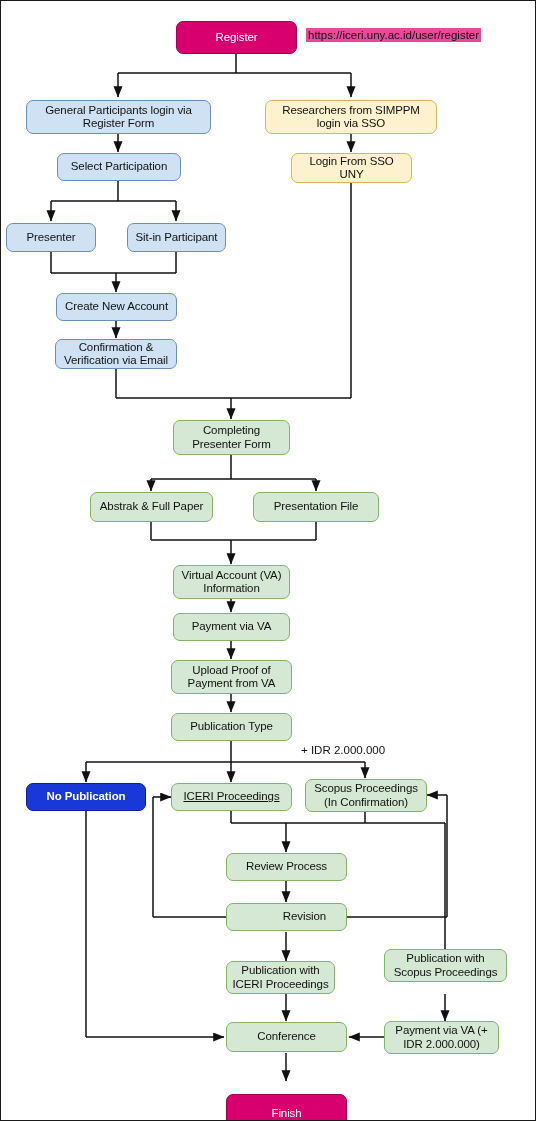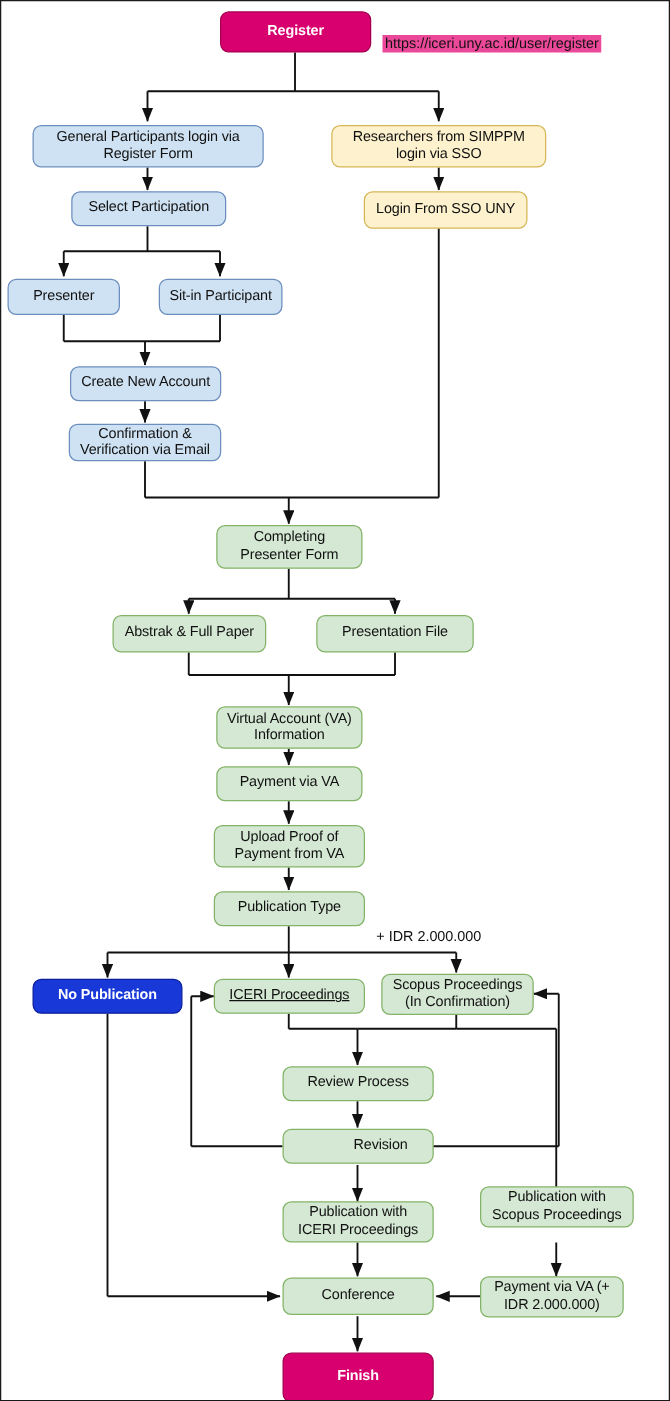--- a/index.html
+++ b/index.html
@@ -22,21 +22,21 @@
     font-size:11.5px;
     line-height:13.5px;
     color:#111111;
     letter-spacing:-0.1px;
     padding:2px 4px;
     z-index:3;
   }
   .n-blue{background:#cfe2f3;border:1px solid #6c8ebf;}
   .n-yellow{background:#fdf2cd;border:1px solid #d6b656;}
   .n-green{background:#d5e8d4;border:1px solid #82b366;}
-  .n-pink{background:#d8006e;border:1px solid #a50050;color:#ffffff;font-weight:bold;}
+  .n-pink{background:#d8006e;border:1px solid #a50050;color:#ffffff;font-weight:normal;margin-top:12px;}
   .n-royal{background:#1938d8;border:1px solid #0b1f9c;color:#ffffff;font-weight:bold;}
   .freelabel{
     position:absolute;
     font-size:11.5px;
     color:#111111;
     white-space:nowrap;
     z-index:3;
   }
   .url-label{background:#ec4899;padding:1px 2px;}
 </style>
@@ -140,21 +140,21 @@
   <div class="node n-pink" style="left:175px;top:8px;width:121px;height:33px;">Register</div>
 
   <div class="freelabel url-label" style="left:305px;top:27px;">https://iceri.uny.ac.id/user/register</div>
 
   <div class="node n-blue" style="left:25px;top:99px;width:185px;height:34px;">General Participants login via Register Form</div>
 
   <div class="node n-yellow" style="left:264px;top:99px;width:172px;height:34px;">Researchers from SIMPPM login via SSO</div>
 
   <div class="node n-blue" style="left:56px;top:152px;width:124px;height:28px;">Select Participation</div>
 
-  <div class="node n-yellow" style="left:290px;top:152px;width:131px;height:30px;">Login From SSO UNY</div>
+  <div class="node n-yellow" style="left:290px;top:152px;width:121px;height:30px;">Login From SSO UNY</div>
 
   <div class="node n-blue" style="left:5px;top:222px;width:90px;height:29px;">Presenter</div>
 
   <div class="node n-blue" style="left:126px;top:222px;width:99px;height:29px;">Sit-in Participant</div>
 
   <div class="node n-blue" style="left:55px;top:292px;width:121px;height:28px;">Create New Account</div>
 
   <div class="node n-blue" style="left:54px;top:338px;width:122px;height:30px;">Confirmation &amp; Verification via Email</div>
 
   <div class="node n-green" style="left:172px;top:419px;width:117px;height:35px;">Completing Presenter Form</div>
@@ -176,21 +176,21 @@
   <div class="node n-royal" style="left:25px;top:782px;width:120px;height:28px;">No Publication</div>
 
   <div class="node n-green" style="left:170px;top:782px;width:121px;height:28px;text-decoration:underline;">ICERI Proceedings</div>
 
   <div class="node n-green" style="left:304px;top:778px;width:122px;height:33px;">Scopus Proceedings (In Confirmation)</div>
 
   <div class="node n-green" style="left:225px;top:852px;width:121px;height:28px;">Review Process</div>
 
   <div class="node n-green" style="left:225px;top:902px;width:121px;height:28px;padding-left:40px;">Revision</div>
 
-  <div class="node n-green" style="left:225px;top:960px;width:121px;height:33px;">Publication with ICERI Proceedings</div>
+  <div class="node n-green" style="left:225px;top:960px;width:109px;height:33px;">Publication with ICERI Proceedings</div>
 
   <div class="node n-green" style="left:383px;top:948px;width:123px;height:33px;">Publication with Scopus Proceedings</div>
 
   <div class="node n-green" style="left:225px;top:1021px;width:121px;height:30px;">Conference</div>
 
   <div class="node n-green" style="left:383px;top:1020px;width:115px;height:33px;">Payment via VA (+ IDR 2.000.000)</div>
 
   <div class="node n-pink" style="left:225px;top:1081px;width:121px;height:40px;">Finish</div>
 
 </div>

